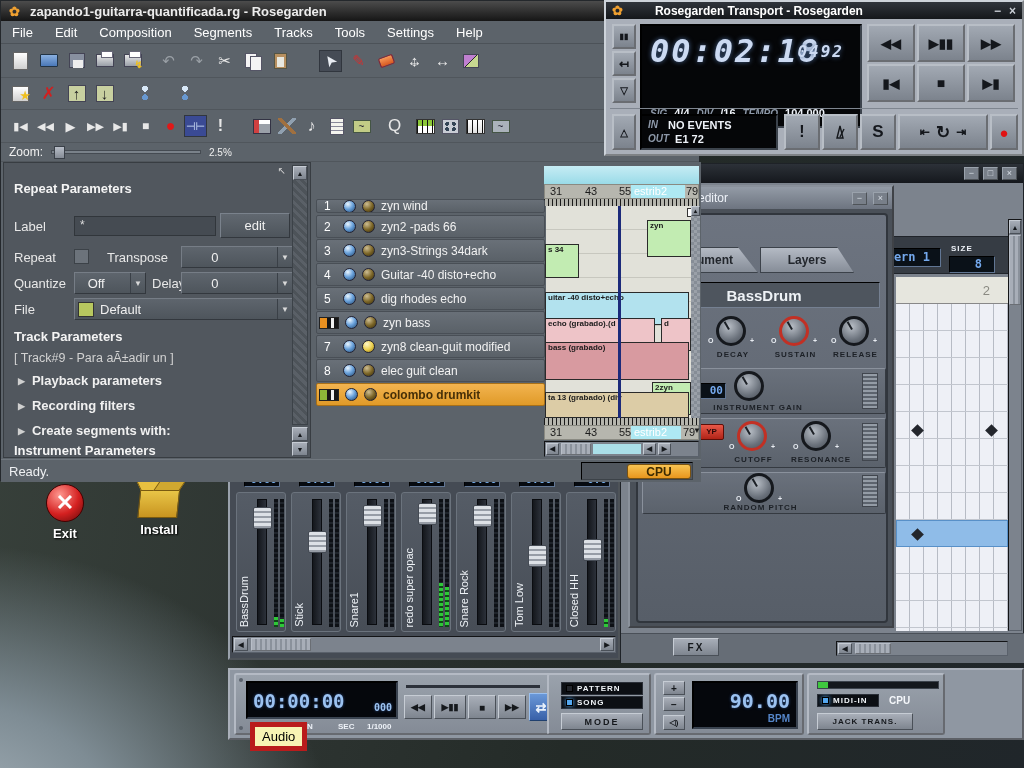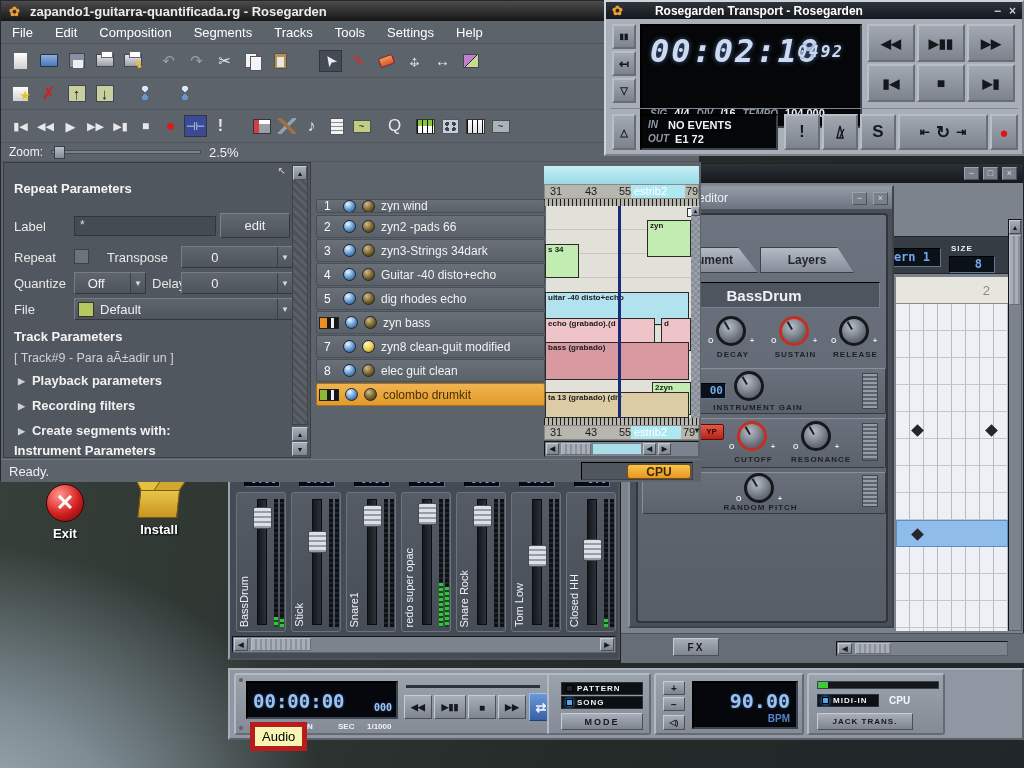--- a/index.html
+++ b/index.html
@@ -79,21 +79,21 @@
     color:#f0f0f0;text-align:center;cursor:pointer}
   .tript{display:flex;align-items:center;gap:7px;font-weight:bold;color:#f0f0f0}
   .tript .tri{font-size:9px;color:#d0d0d0}
   .spsb{background:repeating-linear-gradient(45deg,#5a6067 0 3px,#4d5359 3px 6px);border:1px solid #3c4248}
   
   .trow{position:absolute;left:315px;width:229px;height:23px;background:linear-gradient(#697078,#5a6168);
     border:1px solid #494f56;border-radius:2px;display:flex;align-items:center;gap:6px;padding-left:7px;cursor:pointer}
   .trow .tnum{width:13px;color:#fff;font-size:12px}
   .trow .tname{color:#f2f2f2;font-size:12px;white-space:nowrap;overflow:hidden}
   .trow.sel{background:linear-gradient(#f2b450,#e09a28);border-color:#a87018}
-  .trow.sel .tname{color:#463008;font-weight:normal}
+  .trow.sel .tname{color:#463008;font-weight:bold}
   .led{width:13px;height:13px;border-radius:50%;background:radial-gradient(circle at 35% 28%,#eaf6ff,#68a0da 48%,#24486e);border:1px solid #223;cursor:pointer}
   .led.rec{background:radial-gradient(circle at 35% 28%,#cdbd92,#7c6628 52%,#352b0e)}
   .led.rec.on{background:radial-gradient(circle at 35% 28%,#fff8c8,#ecd050 52%,#8a6f10)}
   .chip{width:20px;height:12px;border:1px solid #222}
   .chip.orange{background:linear-gradient(90deg,#e89020 0 7px,#161616 7px 11px,#f0f0f0 11px 14px,#161616 14px 20px)}
   .chip.green{background:linear-gradient(90deg,#8cb838 0 7px,#161616 7px 11px,#f0f0f0 11px 14px,#161616 14px 20px)}
   .ruler{background:#b6b6ae;border:1px solid #8a8a82;color:#1c1c1c;font-size:11px}
   .ruler span{position:absolute;top:0}
   .comb{background:repeating-linear-gradient(90deg,#1a1a1a 0 1px,#b6b6ae 1px 4px)}
   .canvas{background:#e1e1d9;background-image:repeating-linear-gradient(to bottom,transparent 0 23px,#c7c7bf 23px 24px)}
@@ -574,21 +574,21 @@
     <span class="ti">
         <span class="iaudio" style="background:#aab2ba">~</span>
       </span>
   </div>
 
   <div id="rg-zoomrow" class="tbrow abs" style="top:142px;height:19px">
     <span>Zoom:</span>
     <span class="slider-groove">
         <span class="slider-handle"></span>
       </span>
-    <span style="font-size:13px">2.5%</span>
+    <span style="font-size:10px">2.5%</span>
   </div>
 
   <div class="abs" style="left:0;top:161px;width:700px;height:297px;background:#5c636a"></div>
 
   <div id="sp" class="abs">
     <span class="abs" style="right:24px;top:2px;font-size:10px;color:#d8d8d8;cursor:pointer">↖</span>
     <span class="abs" style="right:8px;top:2px;font-size:11px;color:#e8e8e8;font-weight:bold;cursor:pointer">×</span>
     <div class="abs sp-h" style="left:10px;top:18px">Repeat Parameters</div>
     <span class="abs" style="left:10px;top:56px">Label</span>
     <div class="abs fld" style="left:70px;top:53px;width:142px;height:20px;font-size:12px">*</div>

